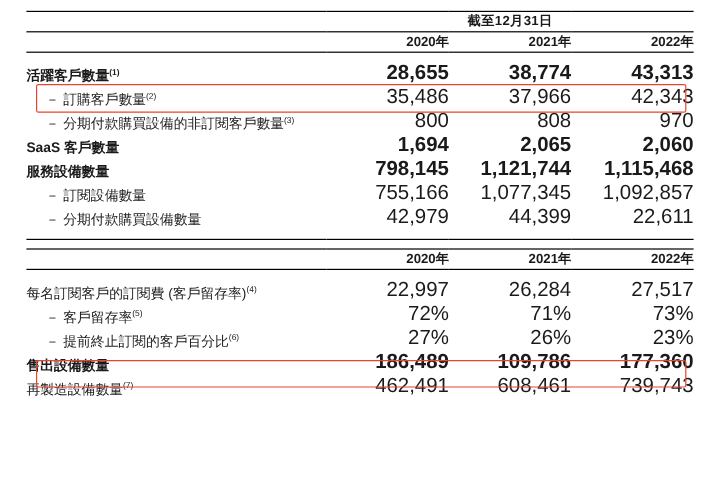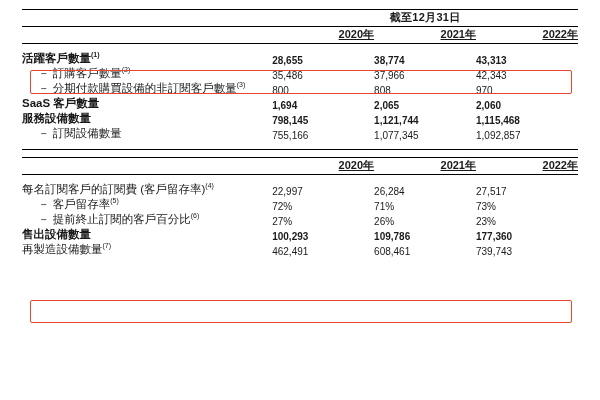--- a/index.html
+++ b/index.html
@@ -41,21 +41,20 @@
     font-weight: bold;
     padding-bottom: 4px;
     letter-spacing: 0.3px;
   }
   .colhead {
     text-align: right;
     font-size: 11px;
     font-weight: bold;
     padding-bottom: 3px;
     padding-right: 2px;
-    text-decoration: underline;
   }
   .rule-top td {
     border-bottom: 1px solid #000;
     height: 1px;
     font-size: 0;
     line-height: 0;
   }
   .rule-head td {
     border-bottom: 1px solid #000;
     height: 1px;
@@ -65,22 +64,22 @@
   .spacer-row td { height: 7px; font-size: 0; line-height: 0; }
 
   .lbl {
     font-size: 11.5px;
     padding: 2px 0 2px 0;
     white-space: nowrap;
   }
   .lbl.bold { font-weight: bold; }
   .lbl.indent { padding-left: 16px; }
   .val {
-    font-size: 10px;
-    text-align: left;
+    font-size: 17px;
+    text-align: right;
     padding: 2px 2px 2px 0;
     white-space: nowrap;
   }
   .val.bold { font-weight: bold; }
   sup {
     font-size: 7px;
     vertical-align: super;
     line-height: 0;
   }
   .hl-box {
@@ -161,20 +160,26 @@
         <td class="val bold">798,145</td>
         <td class="val bold">1,121,744</td>
         <td class="val bold">1,115,468</td>
       </tr>
       <tr>
         <td class="lbl indent"><span>－ 訂閱設備數量</span><sup></sup></td>
         <td class="val">755,166</td>
         <td class="val">1,077,345</td>
         <td class="val">1,092,857</td>
       </tr>
+      <tr>
+        <td class="lbl indent"><span>－ 分期付款購買設備數量</span><sup></sup></td>
+        <td class="val">42,979</td>
+        <td class="val">44,399</td>
+        <td class="val">22,611</td>
+      </tr>
       <tr class="spacer-row">
           <td colspan="4"></td>
         </tr>
       <tr class="rule-head">
         <td></td>
           <td colspan="3"></td>
       </tr>
     </tbody>
   </table>
 
@@ -217,21 +222,21 @@
         <td class="val">73%</td>
       </tr>
       <tr>
         <td class="lbl indent"><span>－ 提前終止訂閱的客戶百分比</span><sup>(6)</sup></td>
         <td class="val">27%</td>
         <td class="val">26%</td>
         <td class="val">23%</td>
       </tr>
       <tr>
         <td class="lbl bold"><span>售出設備數量</span><sup></sup></td>
-        <td class="val bold">100,293</td>
+        <td class="val bold">186,489</td>
         <td class="val bold">109,786</td>
         <td class="val bold">177,360</td>
       </tr>
       <tr>
         <td class="lbl"><span>再製造設備數量</span><sup>(7)</sup></td>
         <td class="val">462,491</td>
         <td class="val">608,461</td>
         <td class="val">739,743</td>
       </tr>
     </tbody>

